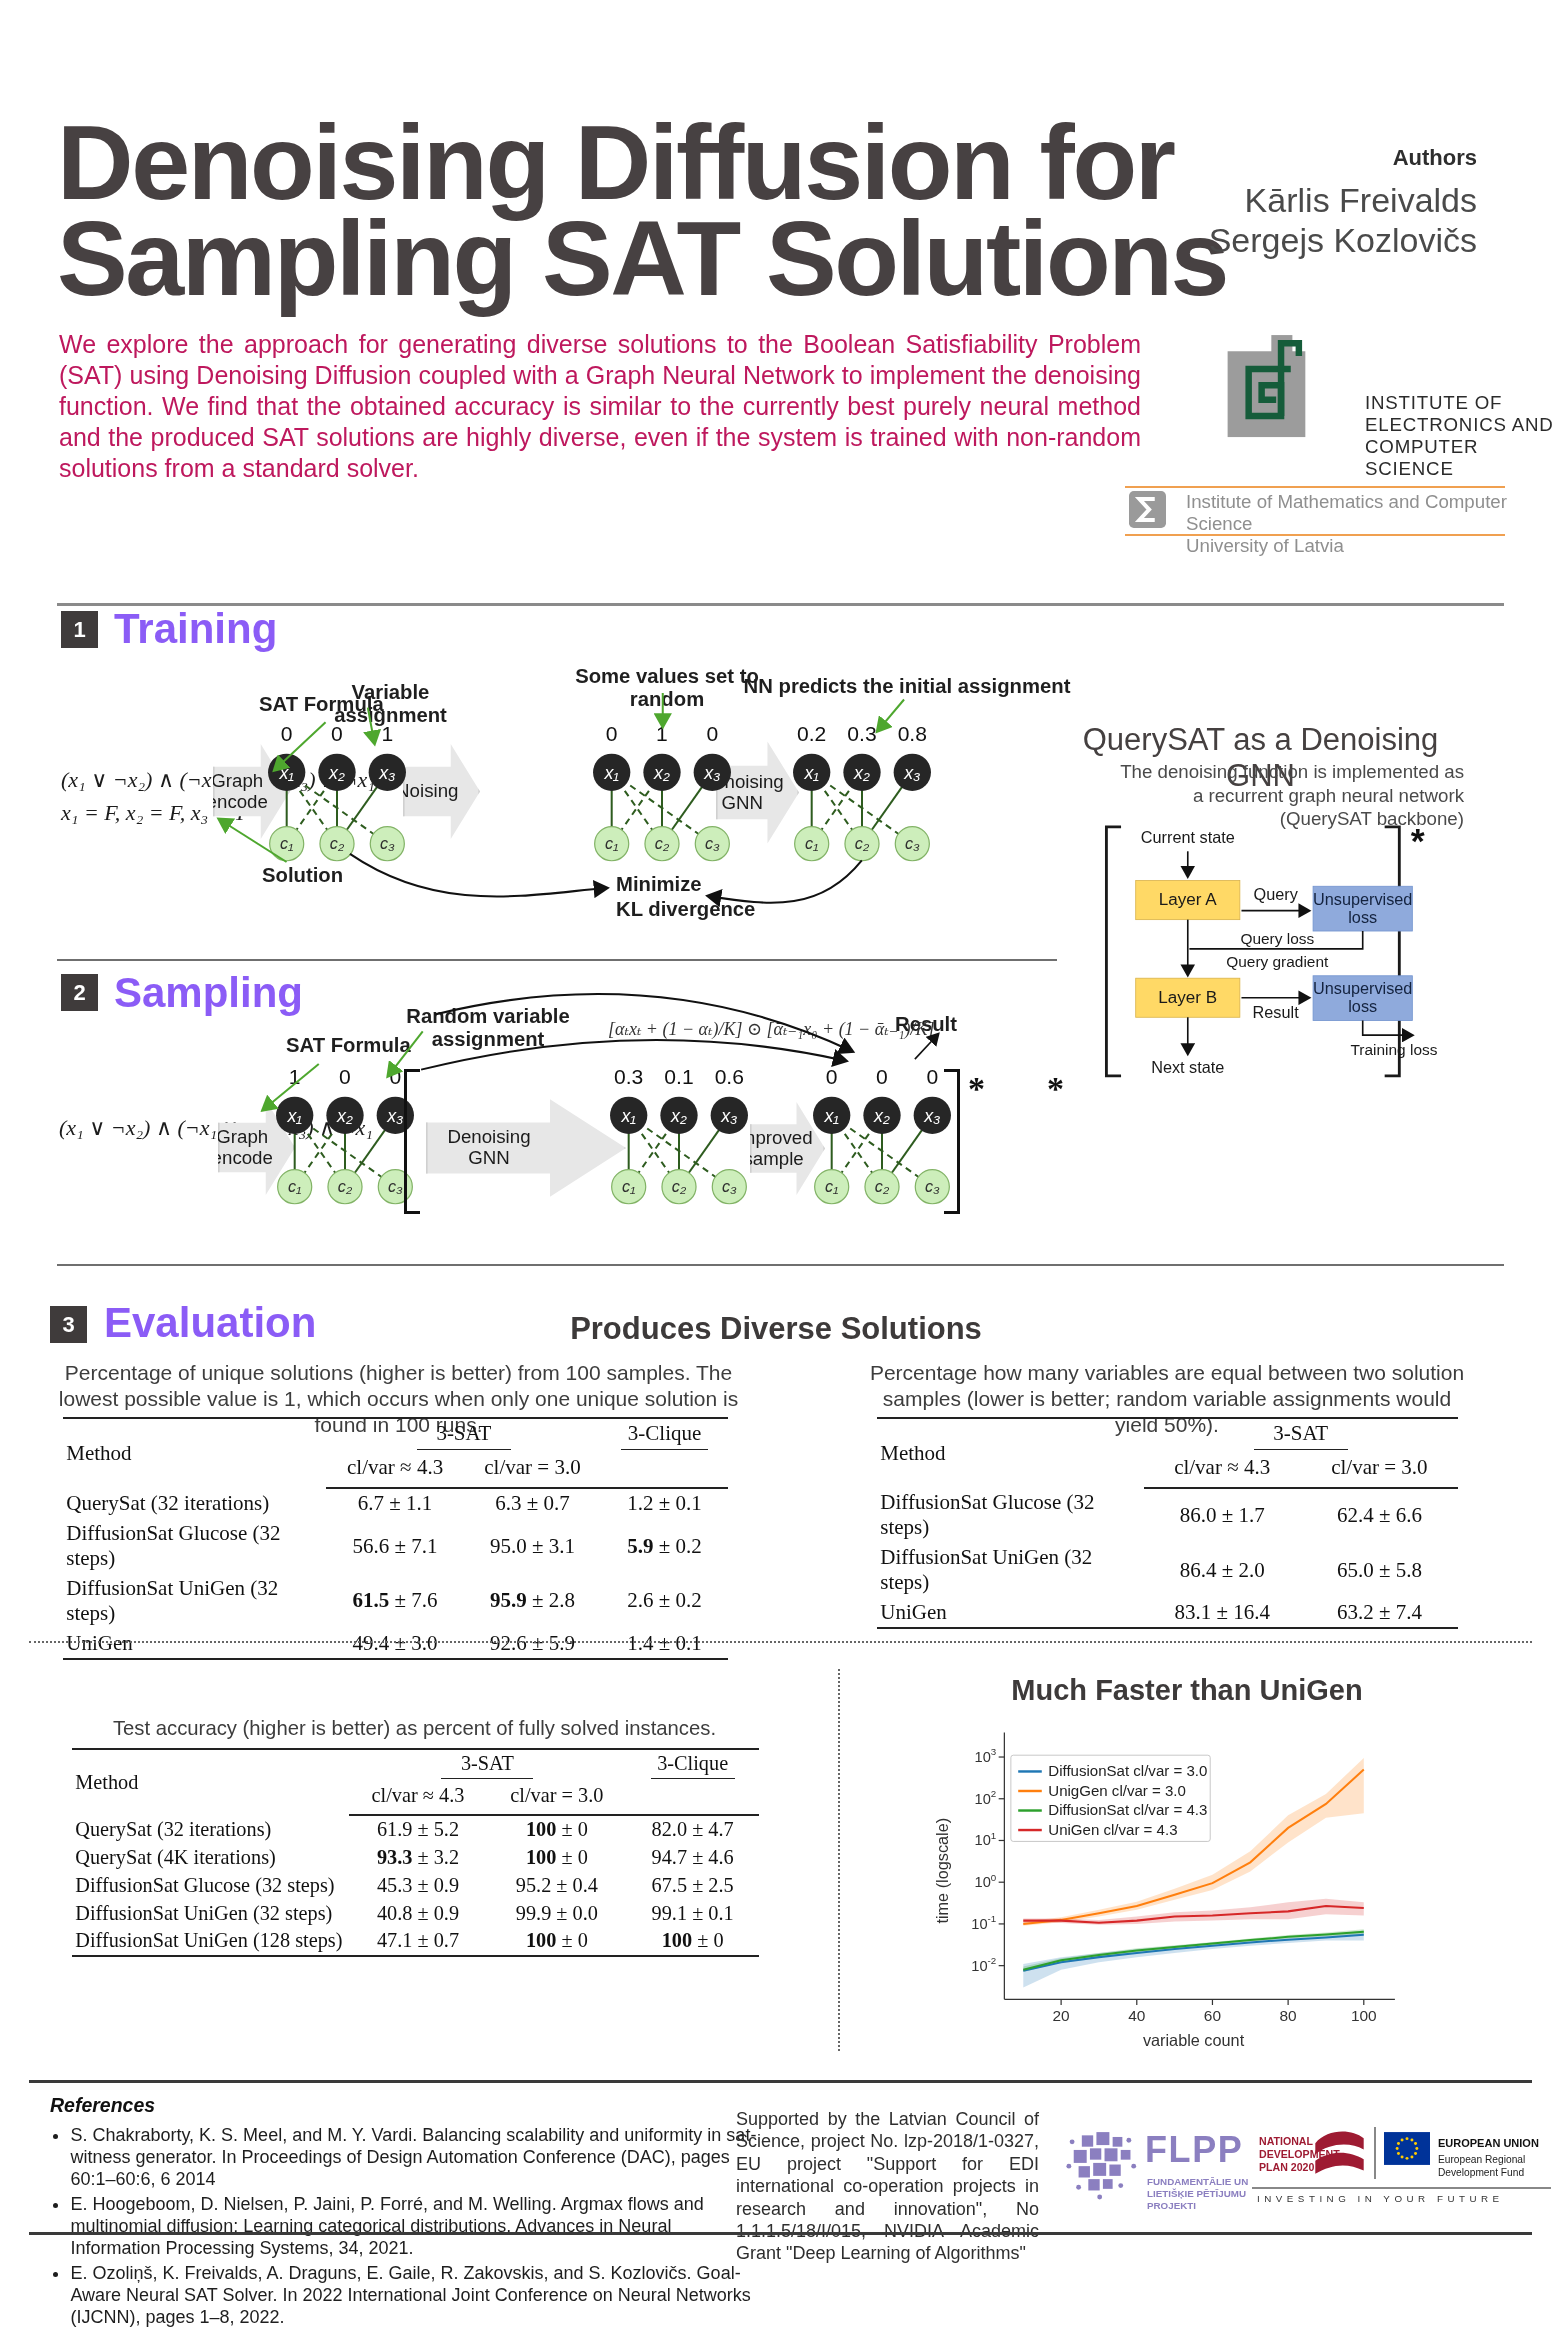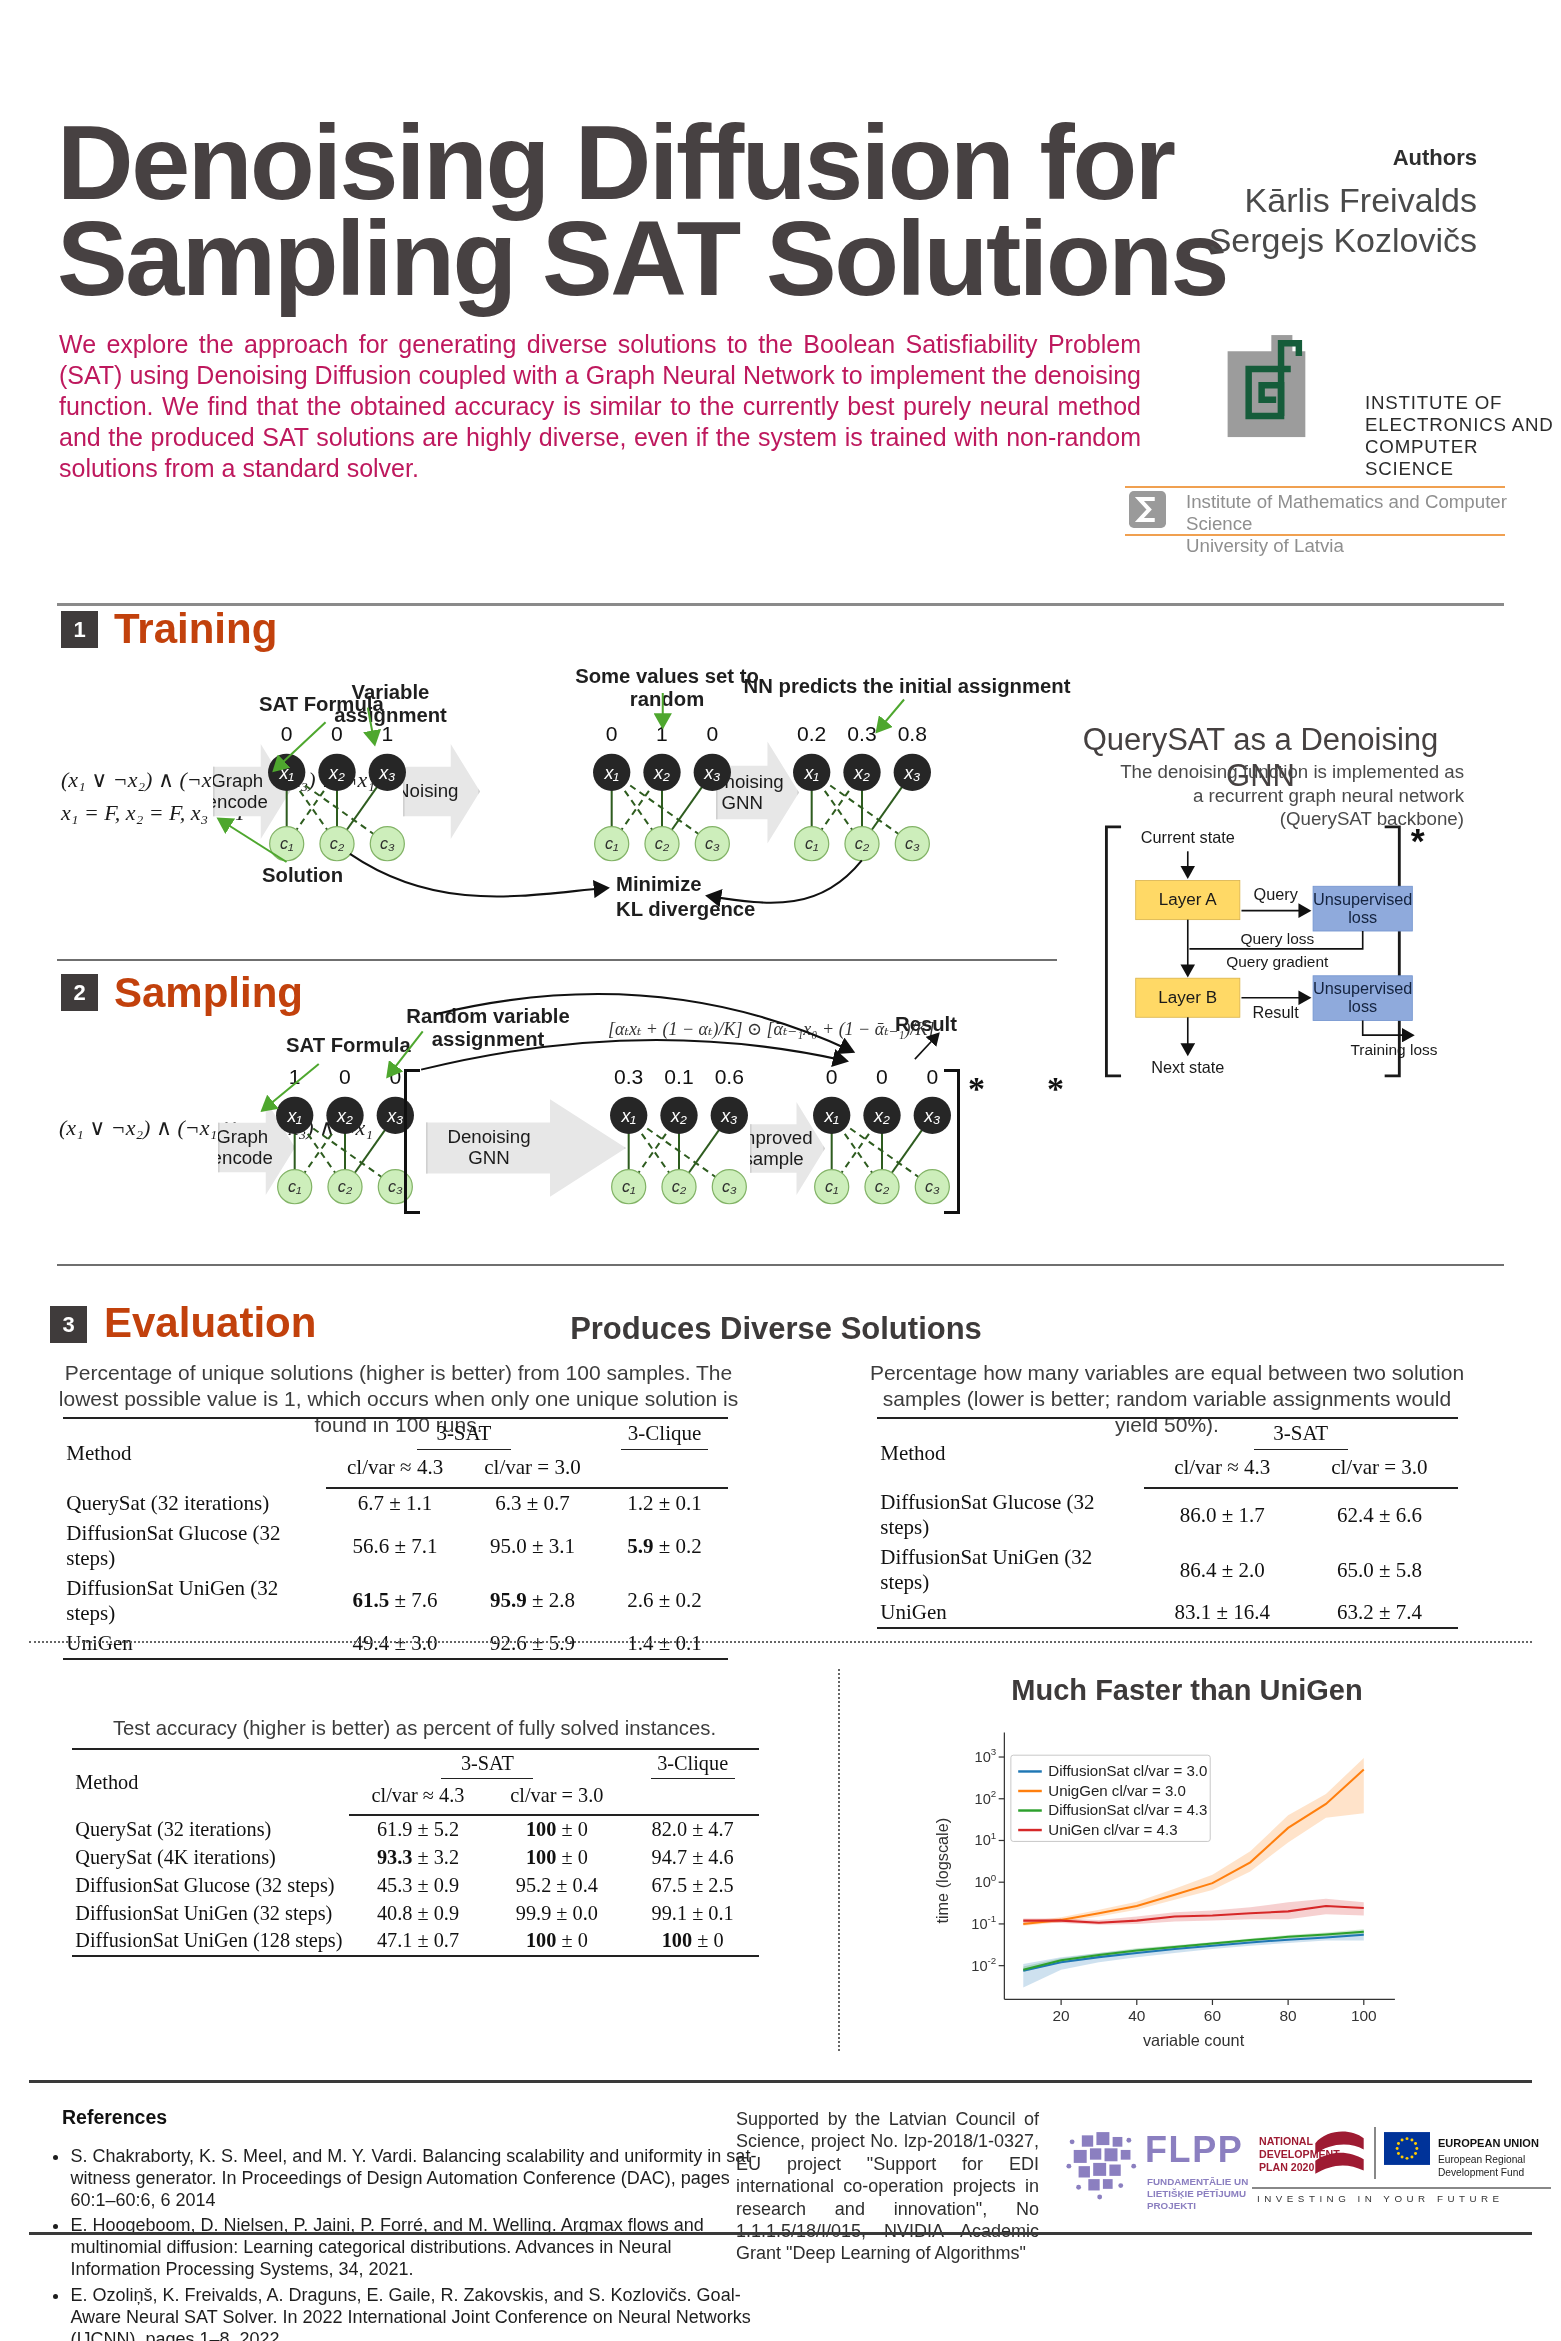--- a/index.html
+++ b/index.html
@@ -8,21 +8,21 @@
   .abs{position:absolute;}
   .title{left:57px;top:114px;font-size:106px;line-height:96px;font-weight:800;letter-spacing:-2.4px;color:#474142;}
   .authors-label{right:84px;top:145px;font-size:22px;font-weight:bold;color:#2e2e2e;text-align:right;}
   .author-name{right:84px;font-size:34px;color:#4a4a4a;text-align:right;}
   .abstract{left:59px;top:329px;width:1082px;font-size:25px;line-height:31px;text-align:justify;color:#be185d;}
   .edi-text{left:1342px;top:392px;font-size:18.7px;font-weight:normal;line-height:22px;color:#2b2b2b;letter-spacing:0.8px;margin-left:23px;}
   .imcs-bar{left:1125px;top:486px;width:380px;height:46px;border-top:2.4px solid #f0a050;border-bottom:2.4px solid #f0a050;}
   .imcs-text{left:1186px;top:491px;font-size:18.7px;line-height:22px;color:#8f8f8f;}
   .hrule{position:absolute;background:#8a8a8a;height:3.3px;}
   .badge{position:absolute;width:37px;height:37px;background:#3f3b3b;color:#fff;font-size:22px;font-weight:bold;display:flex;align-items:center;justify-content:center;}
-  .sect-h{position:absolute;font-size:42px;font-weight:bold;color:#c2410c;}
+  .sect-h{position:absolute;font-size:42px;font-weight:bold;color:#8b5cf6;}
   .dlabel{position:absolute;font-size:20.3px;font-weight:600;color:#1f1f1f;}
   .formula{position:absolute;font-family:"Liberation Serif","DejaVu Serif",serif;font-style:italic;font-size:22px;color:#1c1c1c;line-height:33px;}
   .dformula{position:absolute;font-family:"Liberation Serif","DejaVu Serif",serif;font-style:italic;font-size:18px;color:#333;}
   .garrow{position:absolute;background:#e7e7e7;clip-path:polygon(0 26%,62% 26%,62% 4%,100% 50%,62% 96%,62% 74%,0 74%);box-shadow:inset 0 0 0 1.6px #d0d0d0;}
   .garrow span{position:absolute;left:1%;top:0;width:61%;height:100%;display:flex;align-items:center;justify-content:center;text-align:center;font-size:18.7px;color:#1b1b1b;line-height:1.12;font-weight:500;}
   .sat-graph{position:absolute;width:138px;height:142px;}
   .sqbr{position:absolute;width:14.6px;border:0;}
   .sqbr::before,.sqbr::after{content:"";position:absolute;left:0;width:13px;height:3.3px;background:#111;}
   .sqbr::before{top:0;} .sqbr::after{bottom:0;}
   .sqbr-l{border-left:3.3px solid #111;}
@@ -39,21 +39,21 @@
   table.etable tr.sub th{border-bottom:2px solid #222;padding-bottom:7.3px;}
   table.etable th.method{text-align:left;vertical-align:middle;}
   table.etable td.m{text-align:left;}
   table.etable td,table.etable th{text-align:center;}
   table.etable .gl{display:inline-block;padding:0 19.5px 2.4px;border-bottom:1.6px solid #222;}
   .bb{font-weight:bold;}
   .dotted-h{position:absolute;border-top:2.4px dotted #666;}
   .dotted-v{position:absolute;border-left:2.4px dotted #666;}
   .refs-rule{position:absolute;background:#3a3a3a;height:3.3px;}
   .refs{left:46px;top:2090px;width:716px;}
-  .refs h4{margin:16px;font-size:19.5px;color:#111;}
+  .refs h4{margin:4px;font-size:19.5px;color:#111;font-style:italic;}
   .refs ul{margin:6.5px 0 0 0;padding-left:24.4px;}
   .refs li{font-size:18px;line-height:22px;color:#1e1e1e;margin-bottom:3.3px;}
   .support{left:736px;top:2108px;width:303px;font-size:18px;line-height:22.4px;text-align:justify;color:#2e2e2e;}
   .flpp-txt{left:1145px;top:2129px;font-size:36px;font-weight:bold;color:#8b7fc0;letter-spacing:1.6px;}
   .flpp-sub{left:1147px;top:2176px;font-size:9.8px;line-height:12.2px;color:#8b7fc0;font-weight:bold;}
   .ndp-txt{left:1259px;top:2135px;font-size:10.6px;line-height:13px;font-weight:bold;color:#9e1b32;}
   .eu-title{left:1438px;top:2137px;font-size:11px;font-weight:bold;color:#111;}
   .eu-sub{left:1438px;top:2153px;font-size:10.2px;line-height:13px;color:#222;}
   .invest{left:1257px;top:2193px;font-size:9.8px;letter-spacing:4.5px;color:#333;}
   .thin-rule{position:absolute;background:#888;height:1.6px;}

